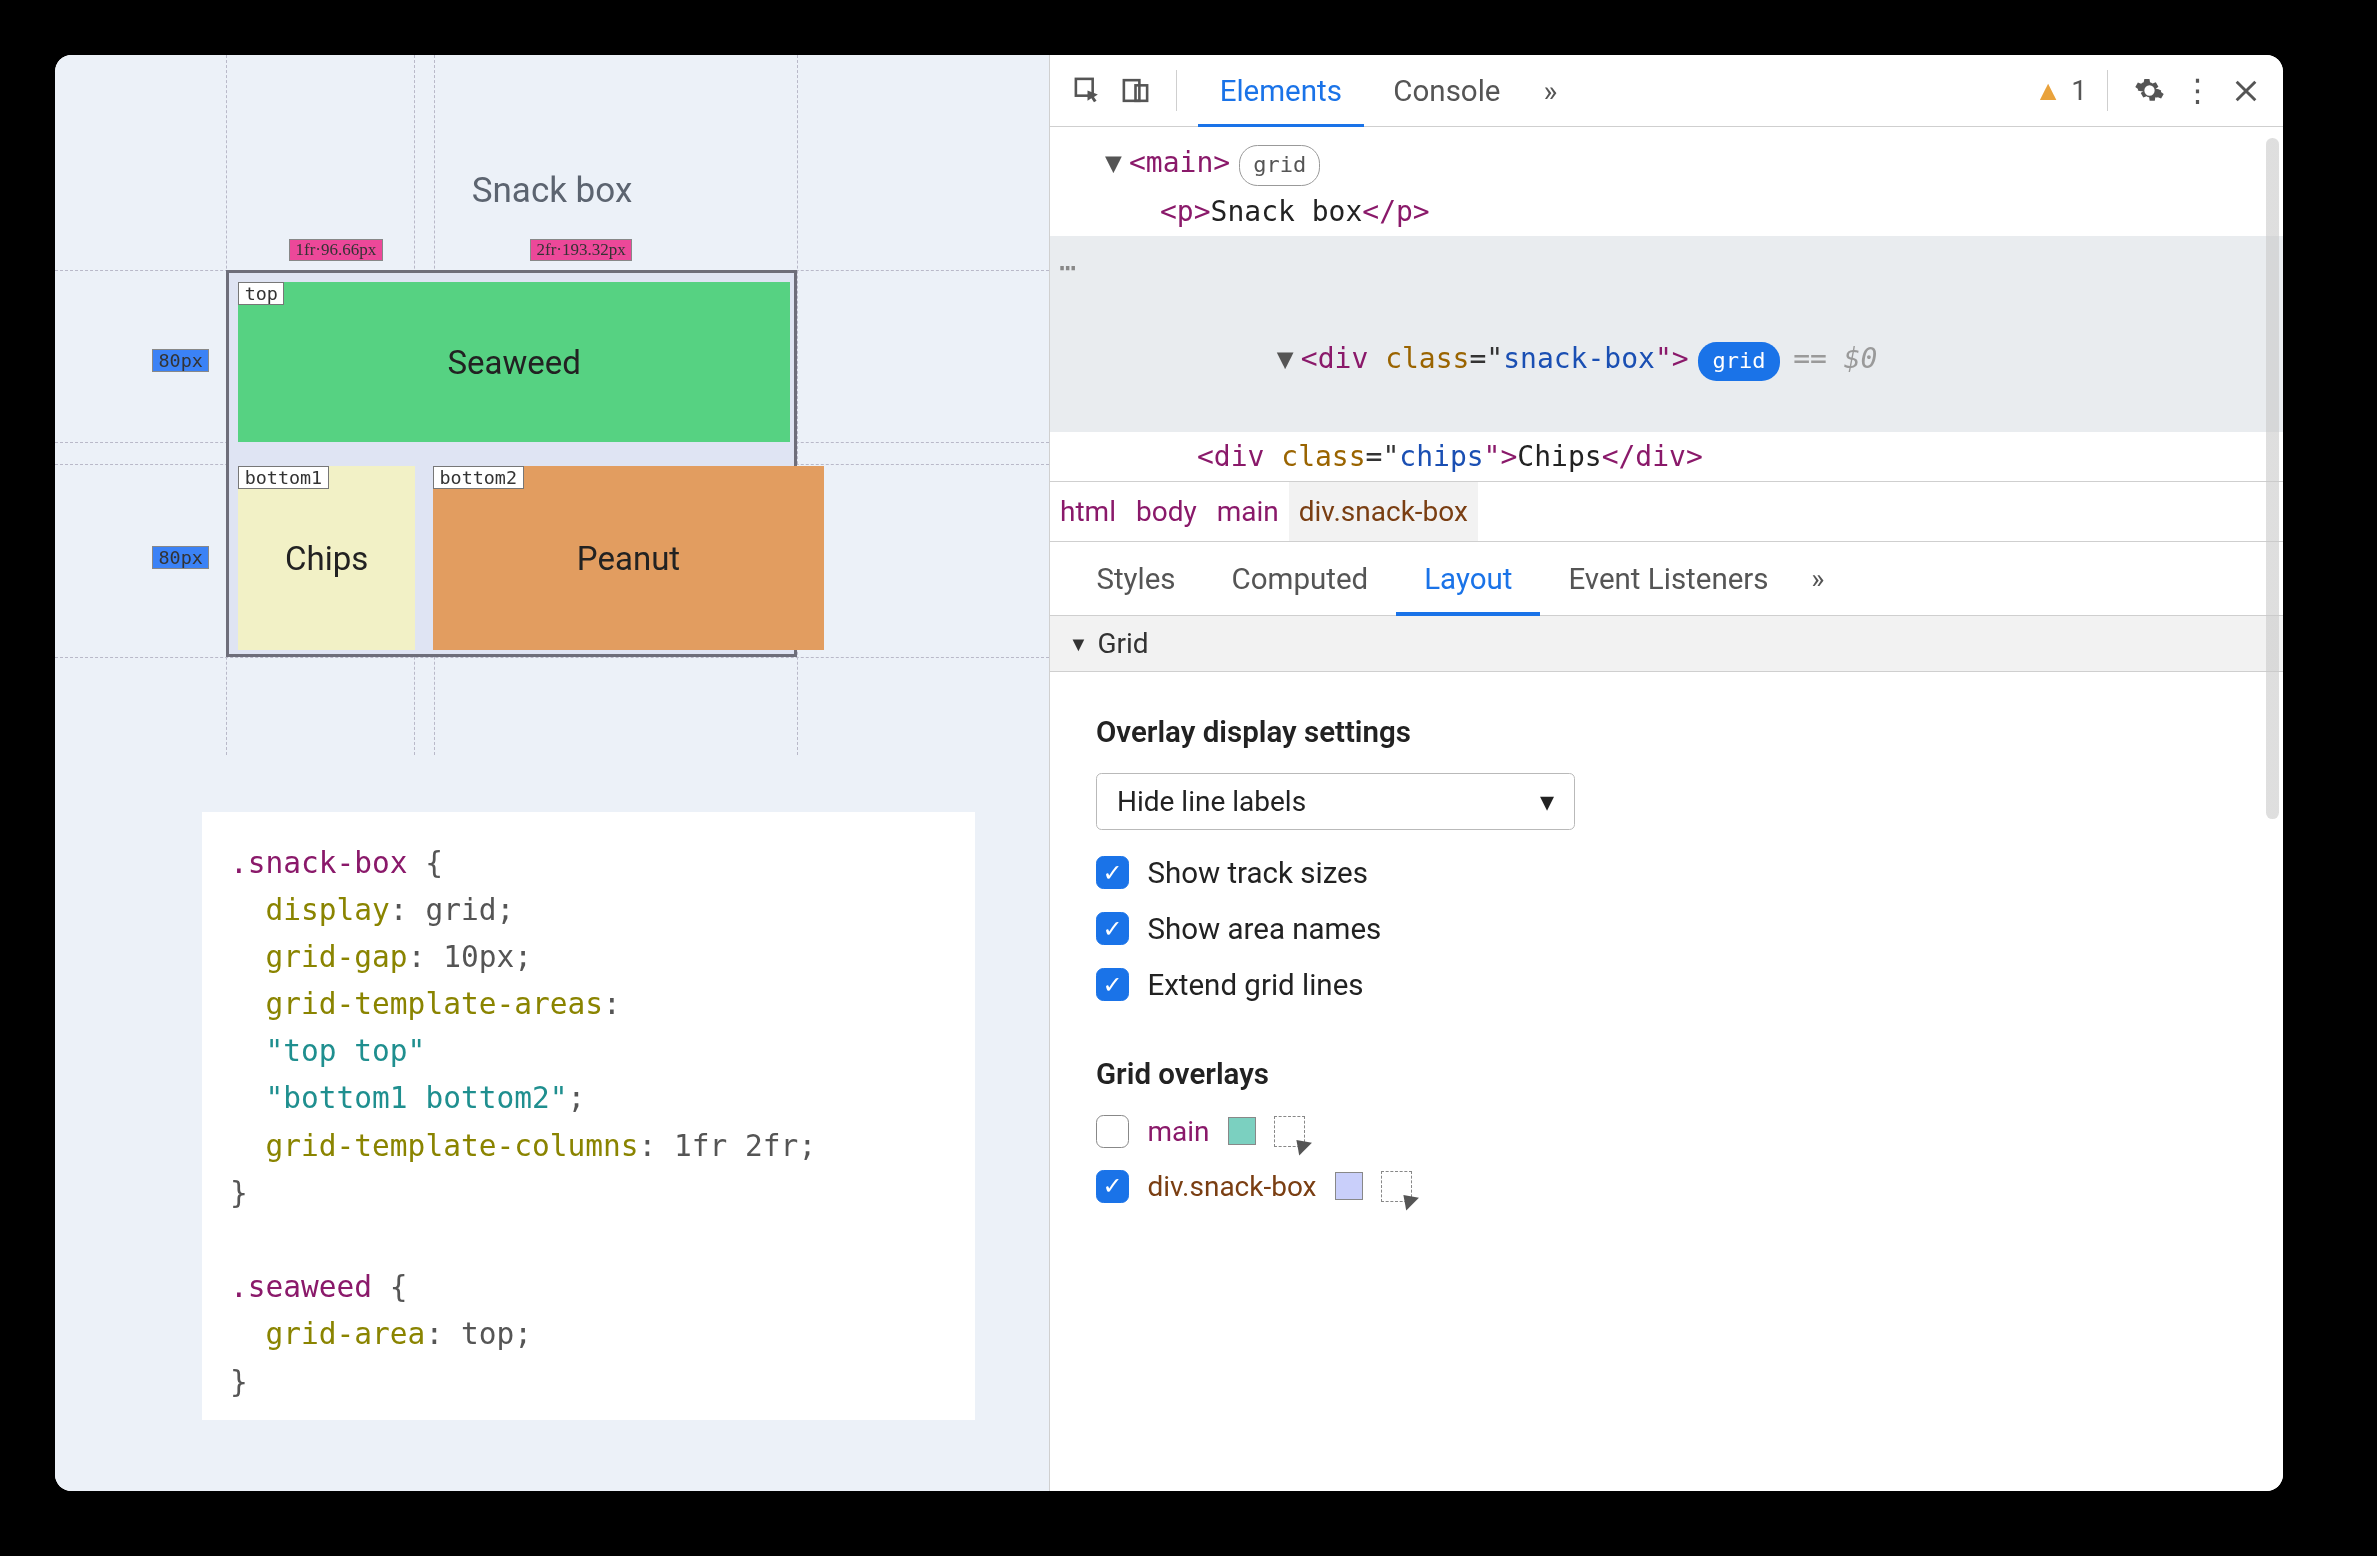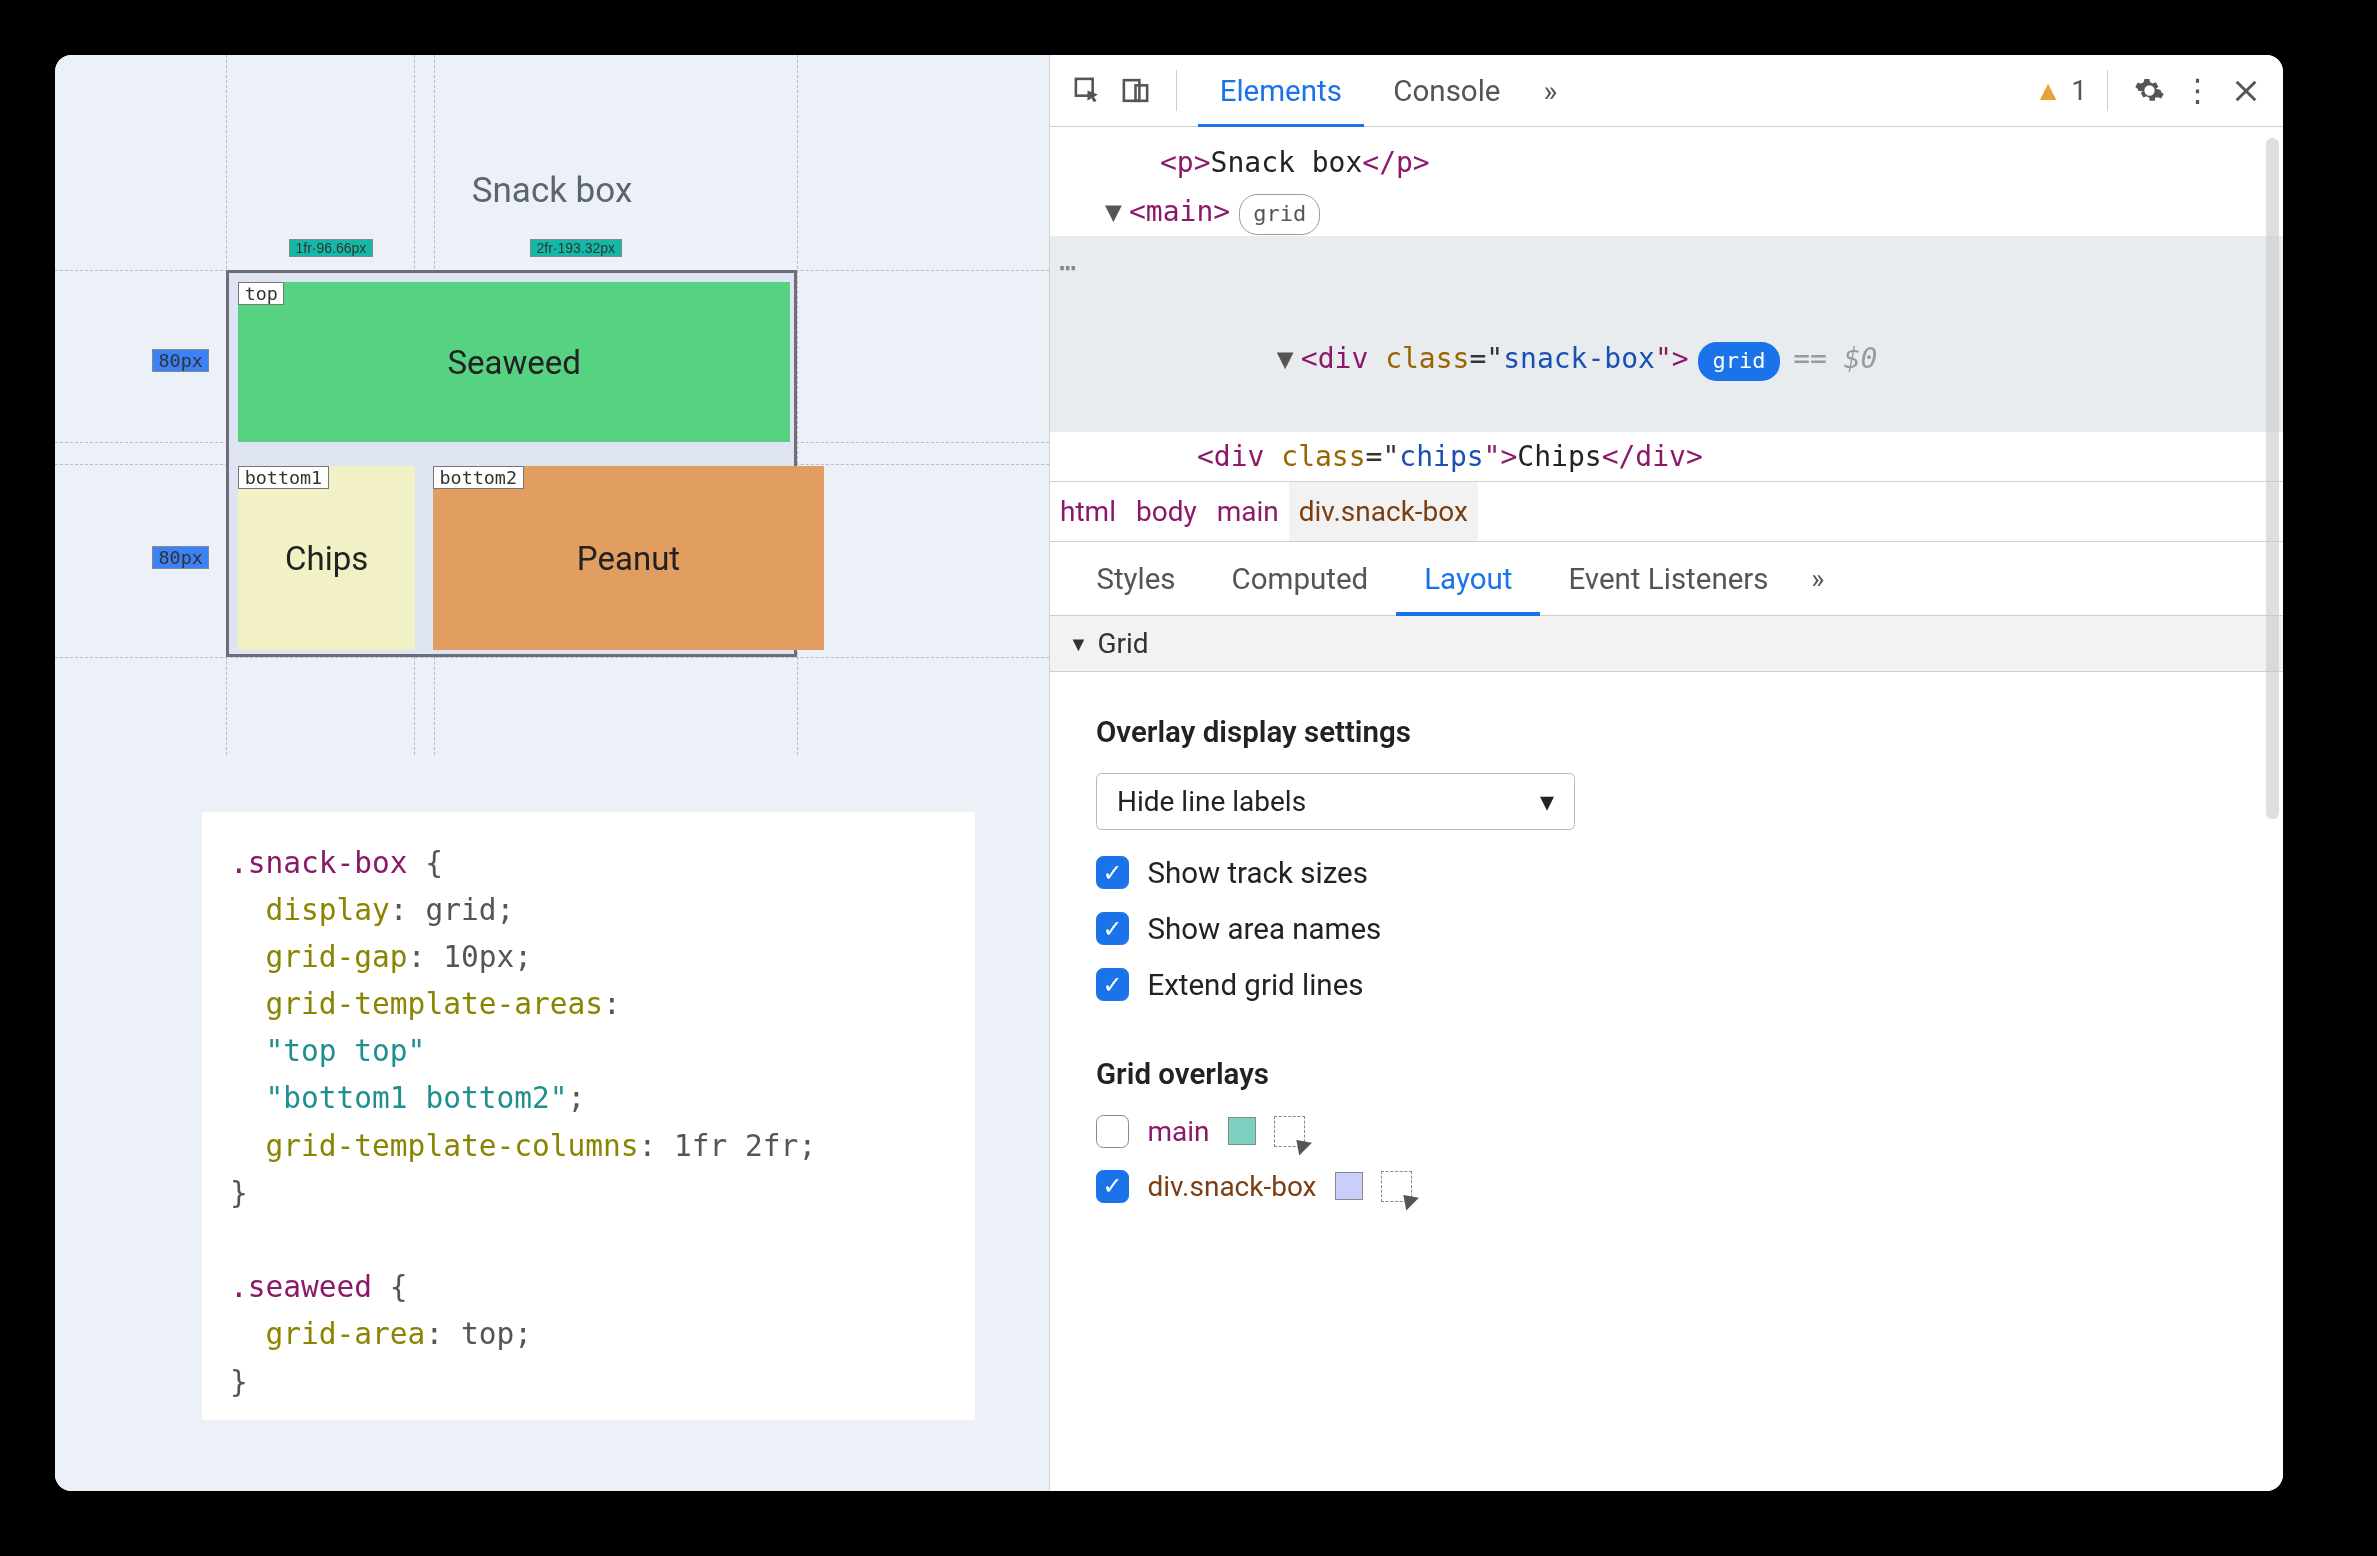--- a/index.html
+++ b/index.html
@@ -71,25 +71,25 @@
     background:#fff;
     border:0.9px solid #777;
     font-size:18.4px;
     padding:0 5.5px;
     color:#333;
     font-family: Menlo, Consolas, monospace;
   }
   .col-label {
     position:absolute;
     top:-31px;
-    background:#14b8a6;
+    background:#ec4899;
     border:0.9px solid #888;
-    font-size:14px;
+    font-size:17px;
     padding:0 5.5px;
-    font-family: Liberation Sans, sans-serif;
+    font-family: Liberation Serif, serif;
   }
   .row-label {
     position:absolute;
     left:-74px;
     background:#3b82f6;
     border:0.9px solid #888;
     font-size:18.4px;
     padding:0 5.5px;
     font-family: Menlo, Consolas, monospace;
   }
@@ -412,22 +412,22 @@
       </div>
       <div class="ico" style="font-size:31px;color:#555;">⋮</div>
       <div class="ico">
         <svg width="28" height="28" viewBox="0 0 24 24" stroke="#555" stroke-width="2.5">
             <path d="M4 4l16 16M20 4L4 20"></path>
           </svg>
       </div>
     </div>
 
     <div class="dom-tree">
+      <div class="dom-line"><span class="tri">▼</span><span class="tagc">&lt;main&gt;</span><span class="badge-grid-outline">grid</span></div>
       <div class="dom-line" style="padding-left:110px"><span class="tagc">&lt;p&gt;</span><span class="txt">Snack box</span><span class="tagc">&lt;/p&gt;</span></div>
-      <div class="dom-line"><span class="tri">▼</span><span class="tagc">&lt;main&gt;</span><span class="badge-grid-outline">grid</span></div>
       <div class="dom-line selected" style="padding-left:92px">
         <span class="ellipsis-gutter">⋯</span>
         <span class="tri">▼</span><span class="tagc">&lt;div </span><span class="attrn">class</span>="<span class="attrv">snack-box</span><span class="tagc">"&gt;</span><span class="badge-grid-solid">grid</span><span class="eq0">== $0</span>
       </div>
       <div class="dom-line" style="padding-left:147px"><span class="tagc">&lt;div </span><span class="attrn">class</span>="<span class="attrv">chips</span><span class="tagc">"&gt;</span><span class="txt">Chips</span><span class="tagc">&lt;/div&gt;</span></div>
     </div>
 
     <div class="crumbs">
       <div class="crumb">html</div>
       <div class="crumb">body</div>

